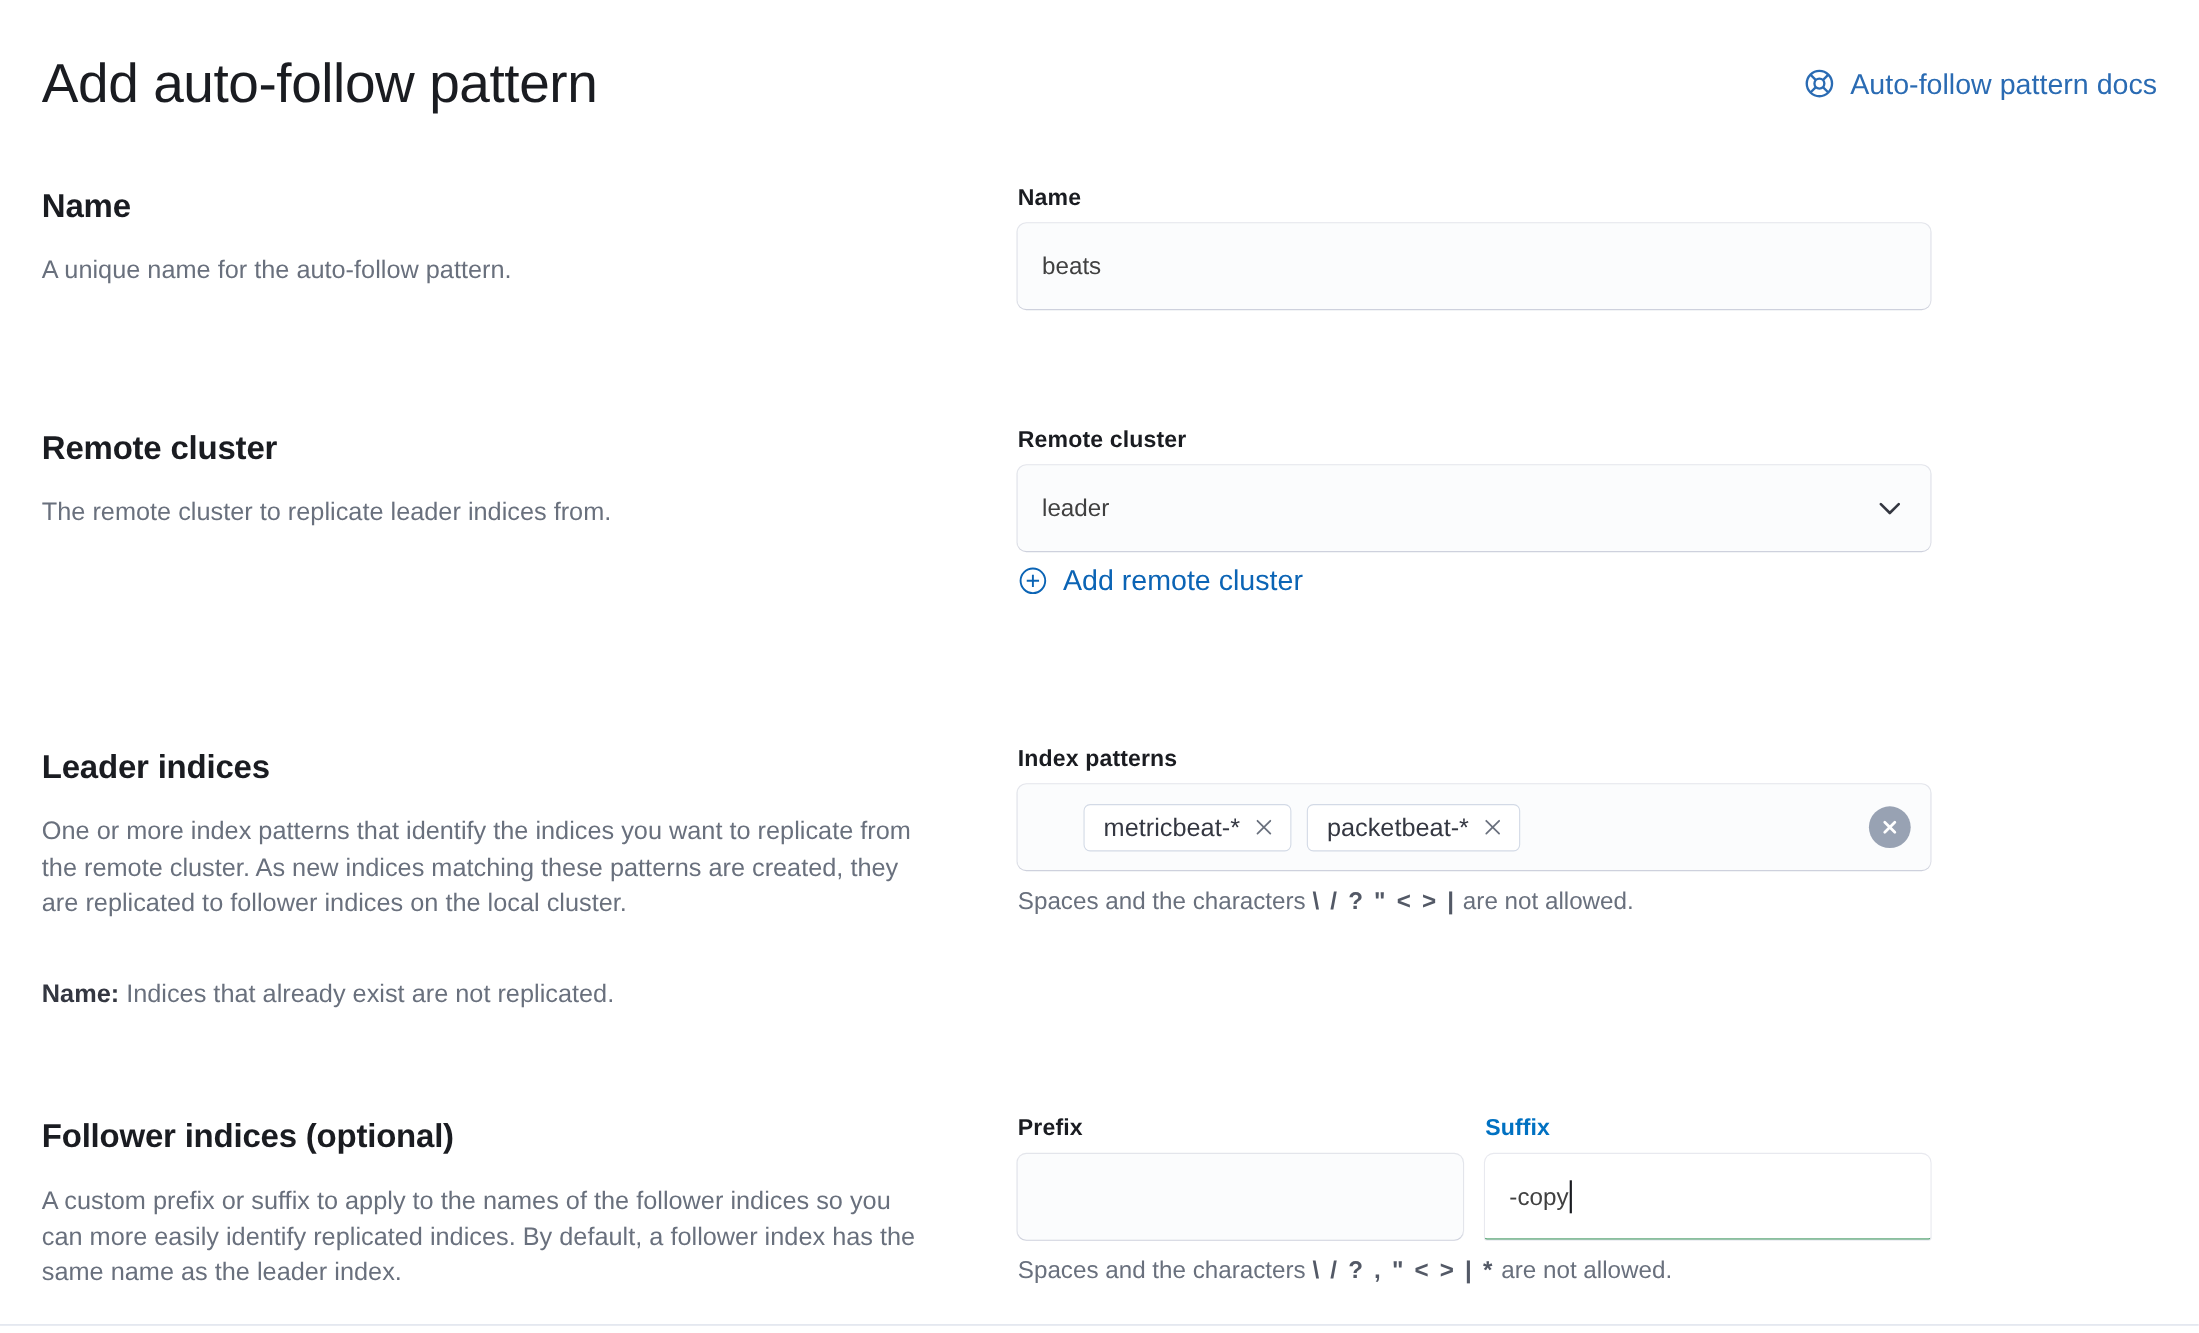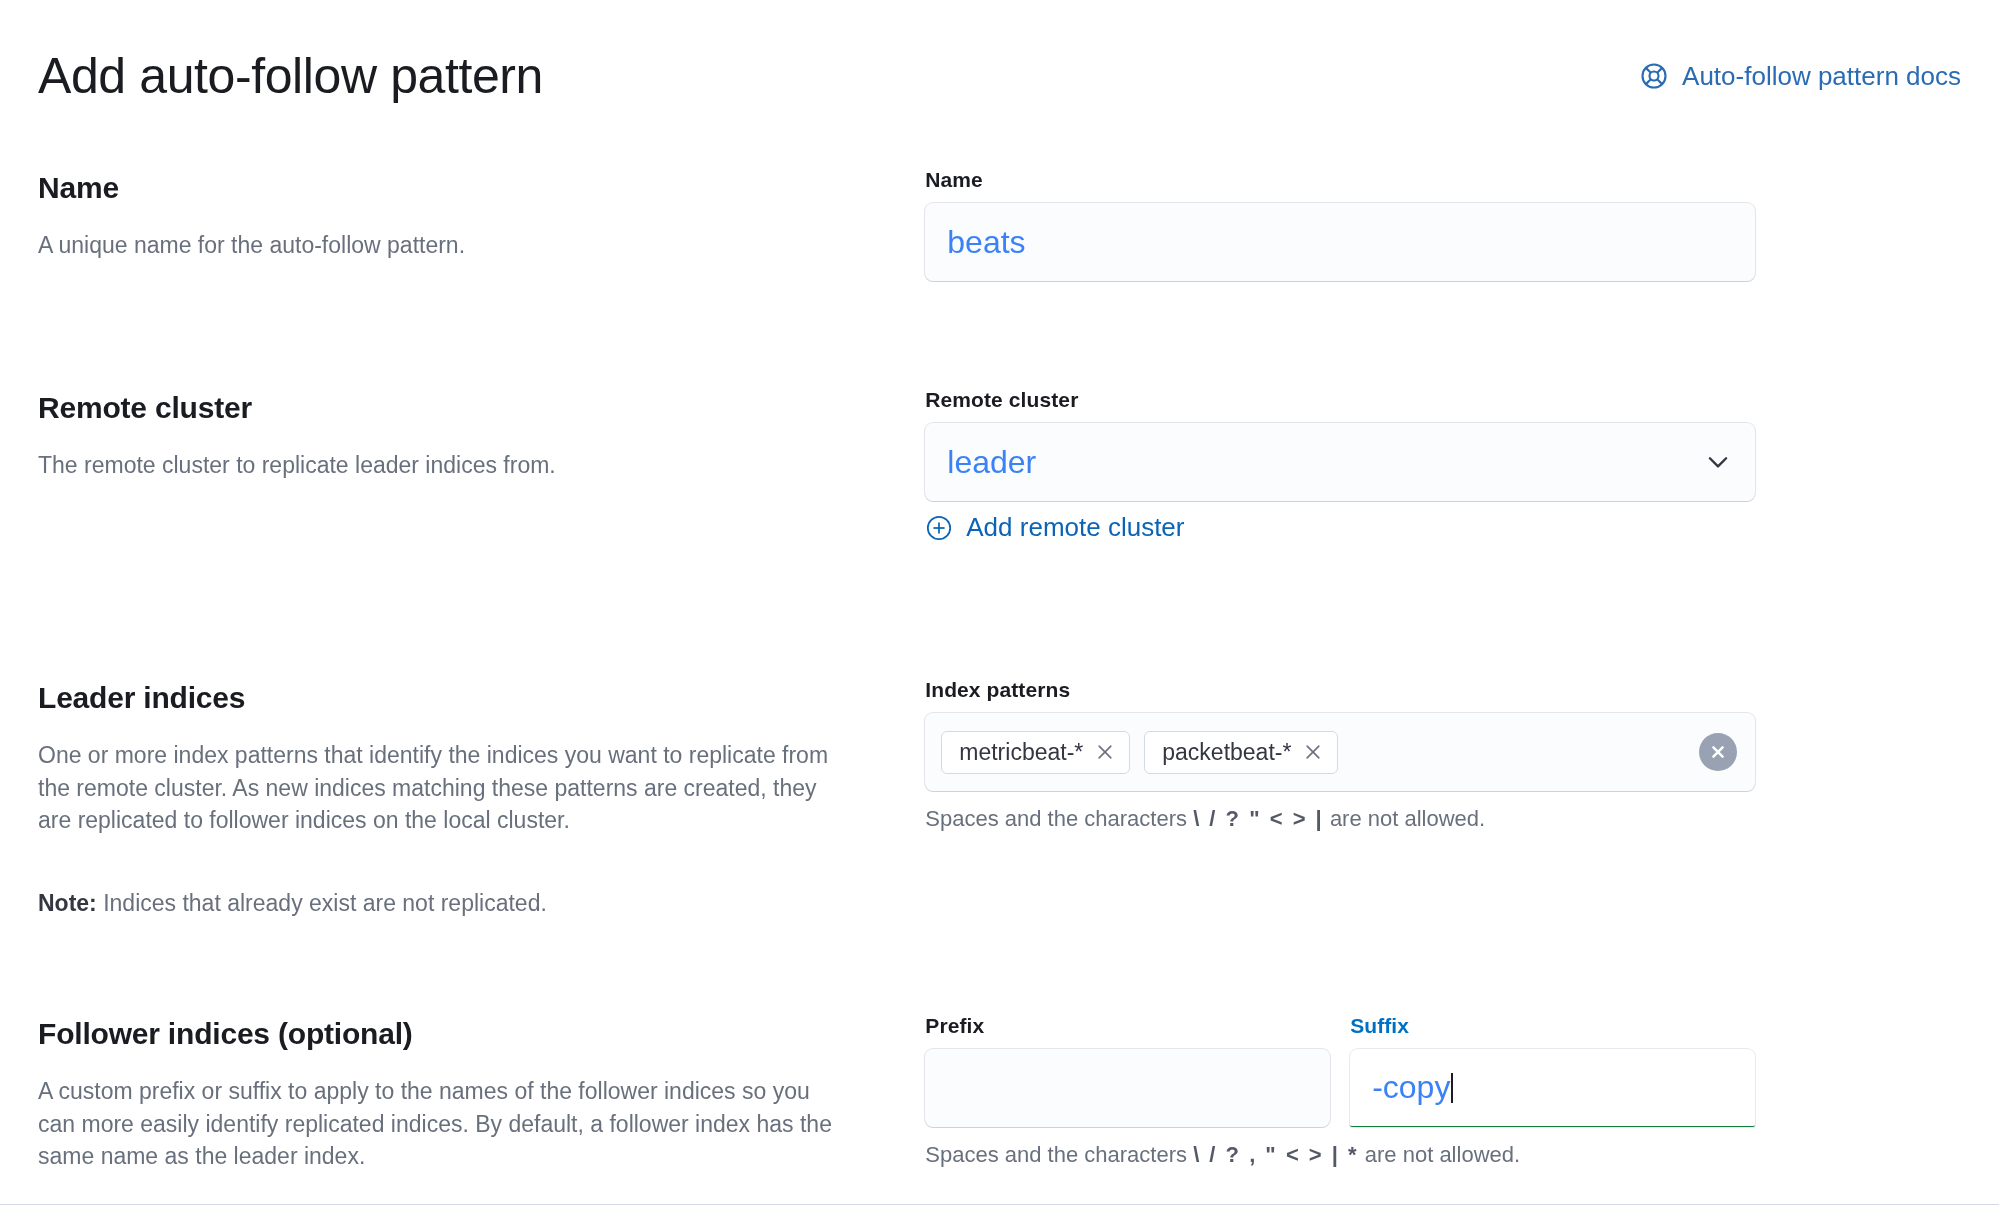--- a/index.html
+++ b/index.html
@@ -126,21 +126,21 @@
   }
 
   .form-control.focused {
     background: #ffffff;
     box-shadow: 0 0 0 1px rgba(25,41,94,0.10);
     border-bottom: 1px solid #15803d;
     border-radius: 8px 8px 2px 2px;
     height: 78px;
   }
 
-  .control-value { font-size: 32px; color: #3b82f6; }
+  .control-value { font-size: 22px; color: #404040; }
 
   .select-chevron {
     position: absolute;
     right: 22px;
     top: 50%;
     transform: translateY(-50%);
     display: flex;
     align-items: center;
   }
 
@@ -172,21 +172,21 @@
     background: #fbfcfd;
     border-radius: 8px;
     box-shadow: 0 0 0 1px rgba(25,41,94,0.12),
                 0 1px 0 0 rgba(25,41,94,0.10);
     display: flex;
     align-items: center;
     padding: 0 18px 0 16px;
     position: relative;
   }
 
-  .pill-wrap { display: flex; align-items: center; gap: 14px; flex: 1; }
+  .pill-wrap { display: flex; align-items: center; gap: 14px; flex: 1; margin-left: 44px; }
 
   .pill {
     display: inline-flex;
     align-items: center;
     gap: 12px;
     background: #ffffff;
     border: 1px solid #d3dae6;
     border-radius: 6px;
     padding: 9px 14px 9px 17px;
     font-size: 23px;
@@ -296,21 +296,21 @@
         <span>Add remote cluster</span>
       </div>
     </div>
   </div>
 
   <div class="row" style="top:678px;">
     <div class="col-left">
       <div class="section-title">Leader indices</div>
       <div class="section-desc">One or more index patterns that identify the indices you want to replicate from the remote cluster. As new indices matching these patterns are created, they are replicated to follower indices on the local cluster.</div>
       <div class="section-note">
-        <b>Note:</b>
+        <b>Name:</b>
         <span>Indices that already exist are not replicated.</span>
       </div>
     </div>
     <div class="col-right">
       <label class="field-label">Index patterns</label>
       <div class="combo">
         <div class="pill-wrap">
           <span class="pill">
             <span>metricbeat-*</span>
             <span class="pill-x">

